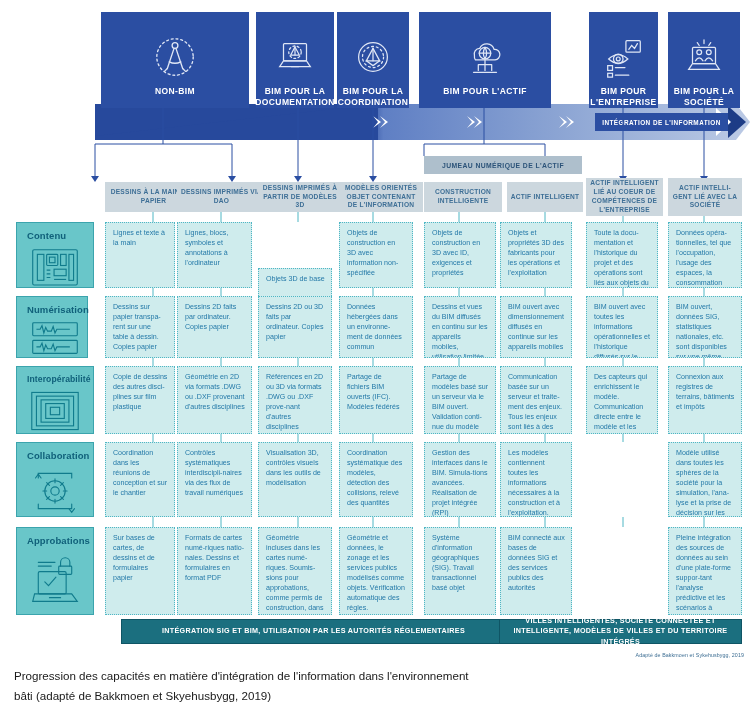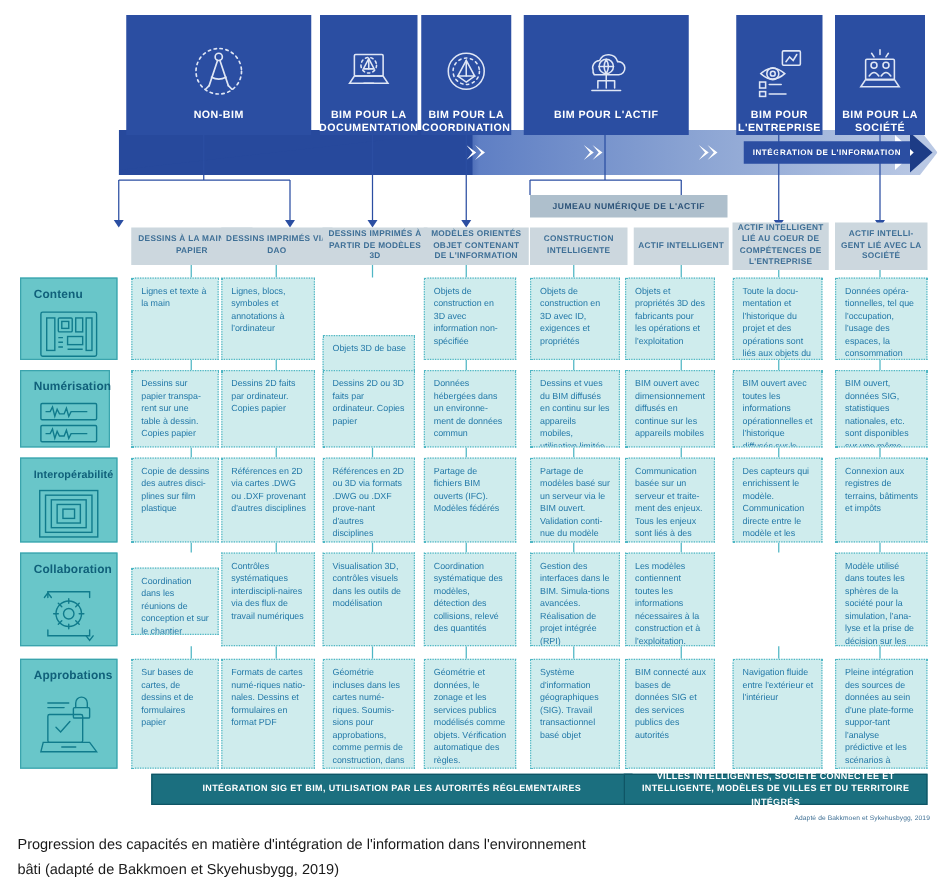--- a/index.html
+++ b/index.html
@@ -384,41 +384,41 @@
       <svg viewBox="0 0 56 46" fill="none" stroke="#107b8c" stroke-width="1.2">
         <rect x="3" y="3" width="50" height="40"></rect>
         <rect x="8" y="7" width="40" height="32"></rect>
         <rect x="13" y="11" width="30" height="24"></rect>
         <rect x="18" y="15" width="20" height="16"></rect>
         <rect x="23" y="19" width="10" height="8"></rect>
       </svg>
     </span>
   </div>
   <div class="cell" style="left:105px; top:366px; width:70px; height:68px;">Copie de dessins des autres disci-plines sur film plastique</div>
-  <div class="cell" style="left:177px; top:366px; width:75px; height:68px;">Références en 2D via cartes .DWG ou .DXF provenant d'autres disciplines</div>
+  <div class="cell" style="left:177px; top:366px; width:75px; height:68px;">Géométrie en 2D via formats .DWG ou .DXF provenant d'autres disciplines</div>
   <div class="cell" style="left:258px; top:366px; width:74px; height:68px;">Références en 2D ou 3D via formats .DWG ou .DXF prove-nant d'autres disciplines</div>
   <div class="cell" style="left:339px; top:366px; width:74px; height:68px;">Partage de fichiers BIM ouverts (IFC). Modèles fédérés</div>
   <div class="cell" style="left:424px; top:366px; width:72px; height:68px;">Partage de modèles basé sur un serveur via le BIM ouvert. Validation conti-nue du modèle</div>
   <div class="cell" style="left:500px; top:366px; width:72px; height:68px;">Communication basée sur un serveur et traite-ment des enjeux. Tous les enjeux sont liés à des objets dans le BIM</div>
   <div class="cell" style="left:586px; top:366px; width:72px; height:68px;">Des capteurs qui enrichissent le modèle. Communication directe entre le modèle et les systèmes fonctionnels</div>
   <div class="cell" style="left:668px; top:366px; width:74px; height:68px;">Connexion aux registres de terrains, bâtiments et impôts</div>
 
   <div class="rowlabel" style="left:16px; top:442px; width:78px; height:75px;">
     <span class="rl-text">Collaboration</span>
     <span class="rl-icon" style="height:52px">
       <svg viewBox="0 0 56 52" fill="none" stroke="#107b8c" stroke-width="1.2" stroke-linecap="round">
         <path d="M10 12 v-5 h36 v5 M46 40 v5 H10 v-5"></path>
         <path d="M7 12 l3 -4 3 4 M49 45 l-3 4 -3 -4"></path>
         <circle cx="28" cy="26" r="11"></circle>
         <circle cx="28" cy="26" r="4.5"></circle>
         <path d="M28 13 v4 M28 35 v4 M15 26 h4 M37 26 h4 M19 17 l3 3 M34 32 l3 3 M37 17 l-3 3 M22 32 l-3 3"></path>
       </svg>
     </span>
   </div>
-  <div class="cell" style="left:105px; top:454px; width:70px; height:54px;">Coordination dans les réunions de conception et sur le chantier</div>
+  <div class="cell" style="left:105px; top:442px; width:70px; height:75px;">Coordination dans les réunions de conception et sur le chantier</div>
   <div class="cell" style="left:177px; top:442px; width:75px; height:75px;">Contrôles systématiques interdiscipli-naires via des flux de travail numériques</div>
   <div class="cell" style="left:258px; top:442px; width:74px; height:75px;">Visualisation 3D, contrôles visuels dans les outils de modélisation</div>
   <div class="cell" style="left:339px; top:442px; width:74px; height:75px;">Coordination systématique des modèles, détection des collisions, relevé des quantités</div>
   <div class="cell" style="left:424px; top:442px; width:72px; height:75px;">Gestion des interfaces dans le BIM. Simula-tions avancées. Réalisation de projet intégrée (RPI)</div>
   <div class="cell" style="left:500px; top:442px; width:72px; height:75px;">Les modèles contiennent toutes les informations nécessaires à la construction et à l'exploitation. Production et assemblage pilotés par le modèle</div>
   <div class="cell" style="left:668px; top:442px; width:74px; height:75px;">Modèle utilisé dans toutes les sphères de la société pour la simulation, l'ana-lyse et la prise de décision sur les politiques et autres.</div>
 
   <div class="rowlabel" style="left:16px; top:527px; width:78px; height:88px;">
     <span class="rl-text">Approbations</span>
     <span class="rl-icon" style="height:58px">
@@ -432,21 +432,20 @@
         <path d="M22 48 h12"></path>
       </svg>
     </span>
   </div>
   <div class="cell" style="left:105px; top:527px; width:70px; height:88px;">Sur bases de cartes, de dessins et de formulaires papier</div>
   <div class="cell" style="left:177px; top:527px; width:75px; height:88px;">Formats de cartes numé-riques natio-nales. Dessins et formulaires en format PDF</div>
   <div class="cell" style="left:258px; top:527px; width:74px; height:88px;">Géométrie incluses dans les cartes numé-riques. Soumis-sions pour approbations, comme permis de construction, dans des bases de données</div>
   <div class="cell" style="left:339px; top:527px; width:74px; height:88px;">Géométrie et données, le zonage et les services publics modélisés comme objets. Vérification automatique des règles.</div>
   <div class="cell" style="left:424px; top:527px; width:72px; height:88px;">Système d'information géographiques (SIG). Travail transactionnel basé objet</div>
   <div class="cell" style="left:500px; top:527px; width:72px; height:88px;">BIM connecté aux bases de données SIG et des services publics des autorités</div>
-  <div class="cell" style="left:586px; top:527px; width:72px; height:88px;">Navigation fluide entre l'extérieur et l'intérieur</div>
   <div class="cell" style="left:668px; top:527px; width:74px; height:88px;">Pleine intégration des sources de données au sein d'une plate-forme suppor-tant l'analyse prédictive et les scénarios à grande échelle</div>
 
   <div class="footbar" style="left:121px; top:619px; width:385px; height:25px;">INTÉGRATION SIG ET BIM, UTILISATION PAR LES AUTORITÉS RÉGLEMENTAIRES</div>
   <div class="footbar" style="left:499px; top:619px; width:243px; height:25px;">VILLES INTELLIGENTES, SOCIÉTÉ CONNECTÉE ET INTELLIGENTE, MODÈLES DE VILLES ET DU TERRITOIRE INTÉGRÉS</div>
 
   <div id="credit">Adapté de Bakkmoen et Sykehusbygg, 2019</div>
 </div>
 
 <div id="caption">
   <div>Progression des capacités en matière d'intégration de l'information dans l'environnement</div>

